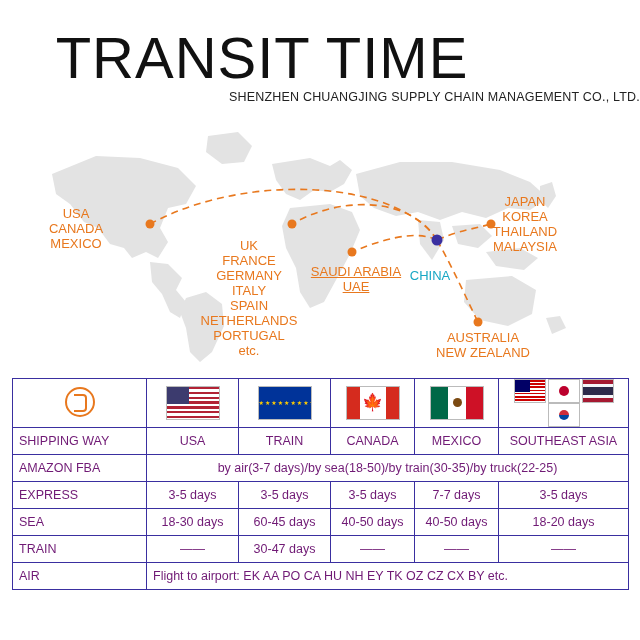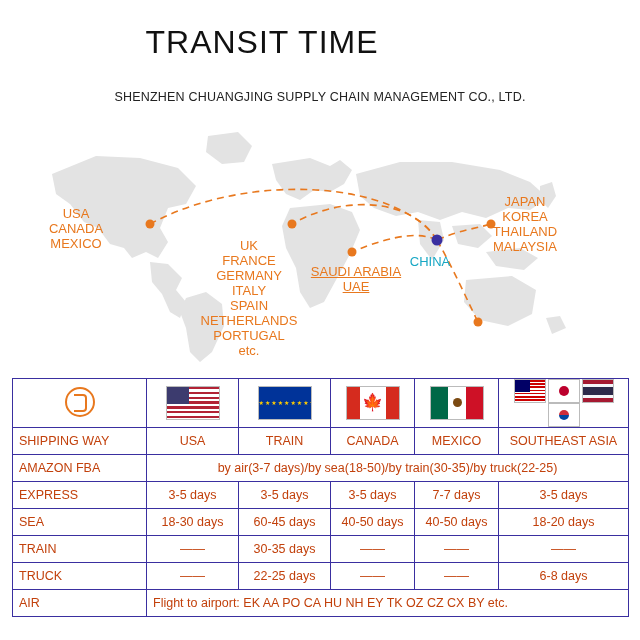--- a/index.html
+++ b/index.html
@@ -10,29 +10,29 @@
     color:#1a1a1a;
     position:relative;
     overflow:hidden;
   }
   .page{position:relative;width:640px;height:640px;}
 
   
   .title{
     position:absolute;top:24px;left:0;width:524px;
     text-align:center;
-    font-size:32px;
+    font-size:58px;
     letter-spacing:1px;
     font-weight:400;
     color:#111;
     font-family:"Liberation Sans", sans-serif;
   }
   .subtitle{
     position:absolute;top:90px;left:0;width:640px;
-    text-align:center;
+    text-align:right;
     font-size:12.5px;
     letter-spacing:0.2px;
     color:#222;
   }
 
   
   .map-wrap{position:absolute;top:112px;left:0;width:640px;height:258px;}
   .map-wrap svg{display:block;}
 
   .lbl{
@@ -46,21 +46,21 @@
   }
   .lbl.china{color:#17A7C4;font-size:13px;}
 
   
   .table-wrap{position:absolute;top:378px;left:12px;width:616px;}
   table{border-collapse:collapse;width:616px;table-layout:fixed;}
   td{
     border:1px solid #3a2fa0;
     font-size:12.5px;
     text-align:center;
-    color:#c2410c;
+    color:#701a75;
     padding:0;
     height:26px;
   }
   td.left{text-align:left;padding-left:6px;}
   .flagrow td{height:44px;}
   .logo-cell{background:#fff;}
   .logo{
     width:26px;height:26px;border:2px solid #E8781E;border-radius:50%;
     display:inline-block;position:relative;
   }
@@ -157,25 +157,27 @@
     <div class="lbl" style="left:184px;top:94px;width:130px;margin-top:32px;">UK
 FRANCE
 GERMANY
 ITALY
 SPAIN
 NETHERLANDS
 PORTUGAL
 etc.</div>
     <div class="lbl" style="left:300px;top:152px;width:112px;text-decoration:underline;">SAUDI ARABIA
 UAE</div>
-    <div class="lbl china" style="left:400px;top:142px;width:60px;">CHINA</div>
+    <div class="lbl china" style="left:400px;top:156px;width:60px;">CHINA</div>
     <div class="lbl" style="left:470px;top:82px;width:110px;text-align:center;">JAPAN
 KOREA
 THAILAND
 MALAYSIA</div>
+    <div class="lbl" style="left:412px;top:218px;width:142px;">AUSTRALIA
+NEW ZEALAND</div>
   </div>
 
   <div class="table-wrap">
     <table>
       <colgroup>
         <col style="width:134px">
         <col style="width:92px">
         <col style="width:92px">
         <col style="width:84px">
         <col style="width:84px">
@@ -221,34 +223,26 @@
           <td>18-30 days</td>
           <td>60-45 days</td>
           <td>40-50 days</td>
           <td>40-50 days</td>
           <td>18-20 days</td>
         </tr>
 
         <tr>
           <td class="left">TRAIN</td>
           <td>——</td>
-          <td>30-35 days</td>
-          <td>——</td>
-          <td>——</td>
-          <td>——</td>
-        </tr>
-
-        <tr>
-          <td class="left">TRUCK</td>
-          <td>——</td>
-          <td>22-25 days</td>
-          <td>——</td>
-          <td>——</td>
-          <td>6-8 days</td>
-        </tr>
+          <td>30-47 days</td>
+          <td>——</td>
+          <td>——</td>
+          <td>——</td>
+        </tr>
+
 
         <tr>
           <td class="left">AIR</td>
           <td colspan="5" class="left">Flight to airport: EK AA PO CA HU NH EY TK OZ CZ CX BY etc.</td>
         </tr>
       </tbody>
     </table>
   </div>
 
 </div>

